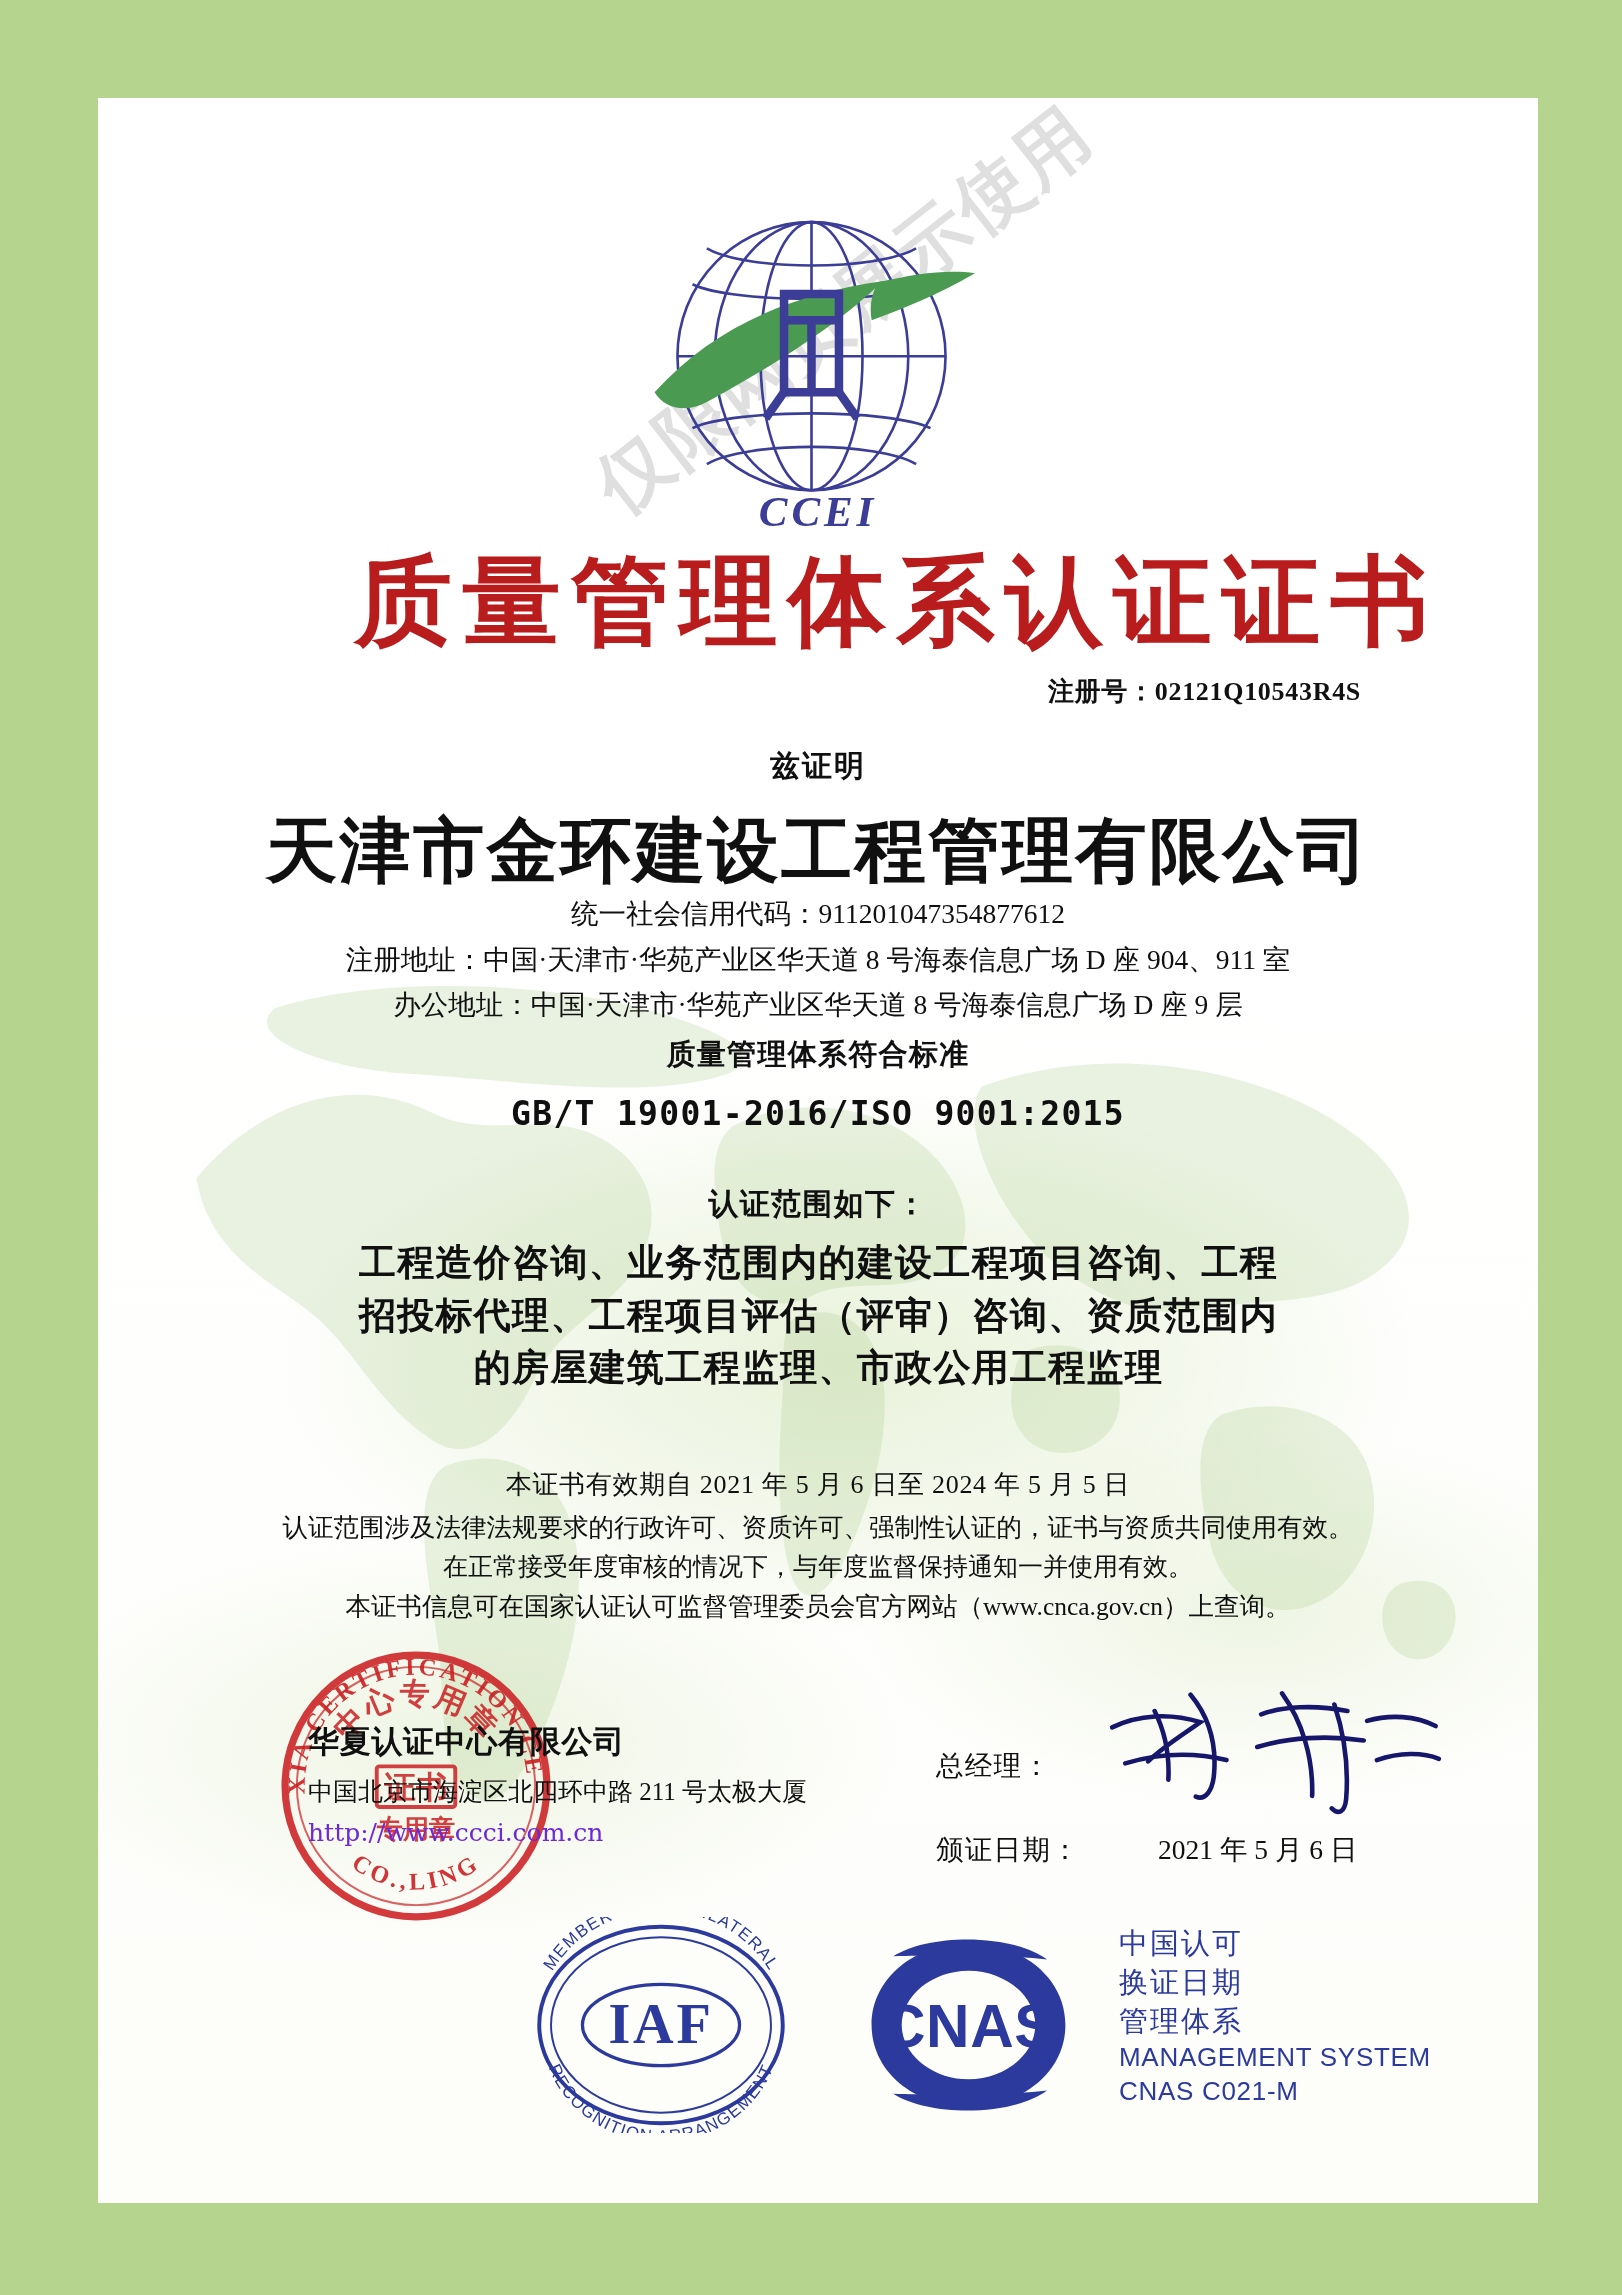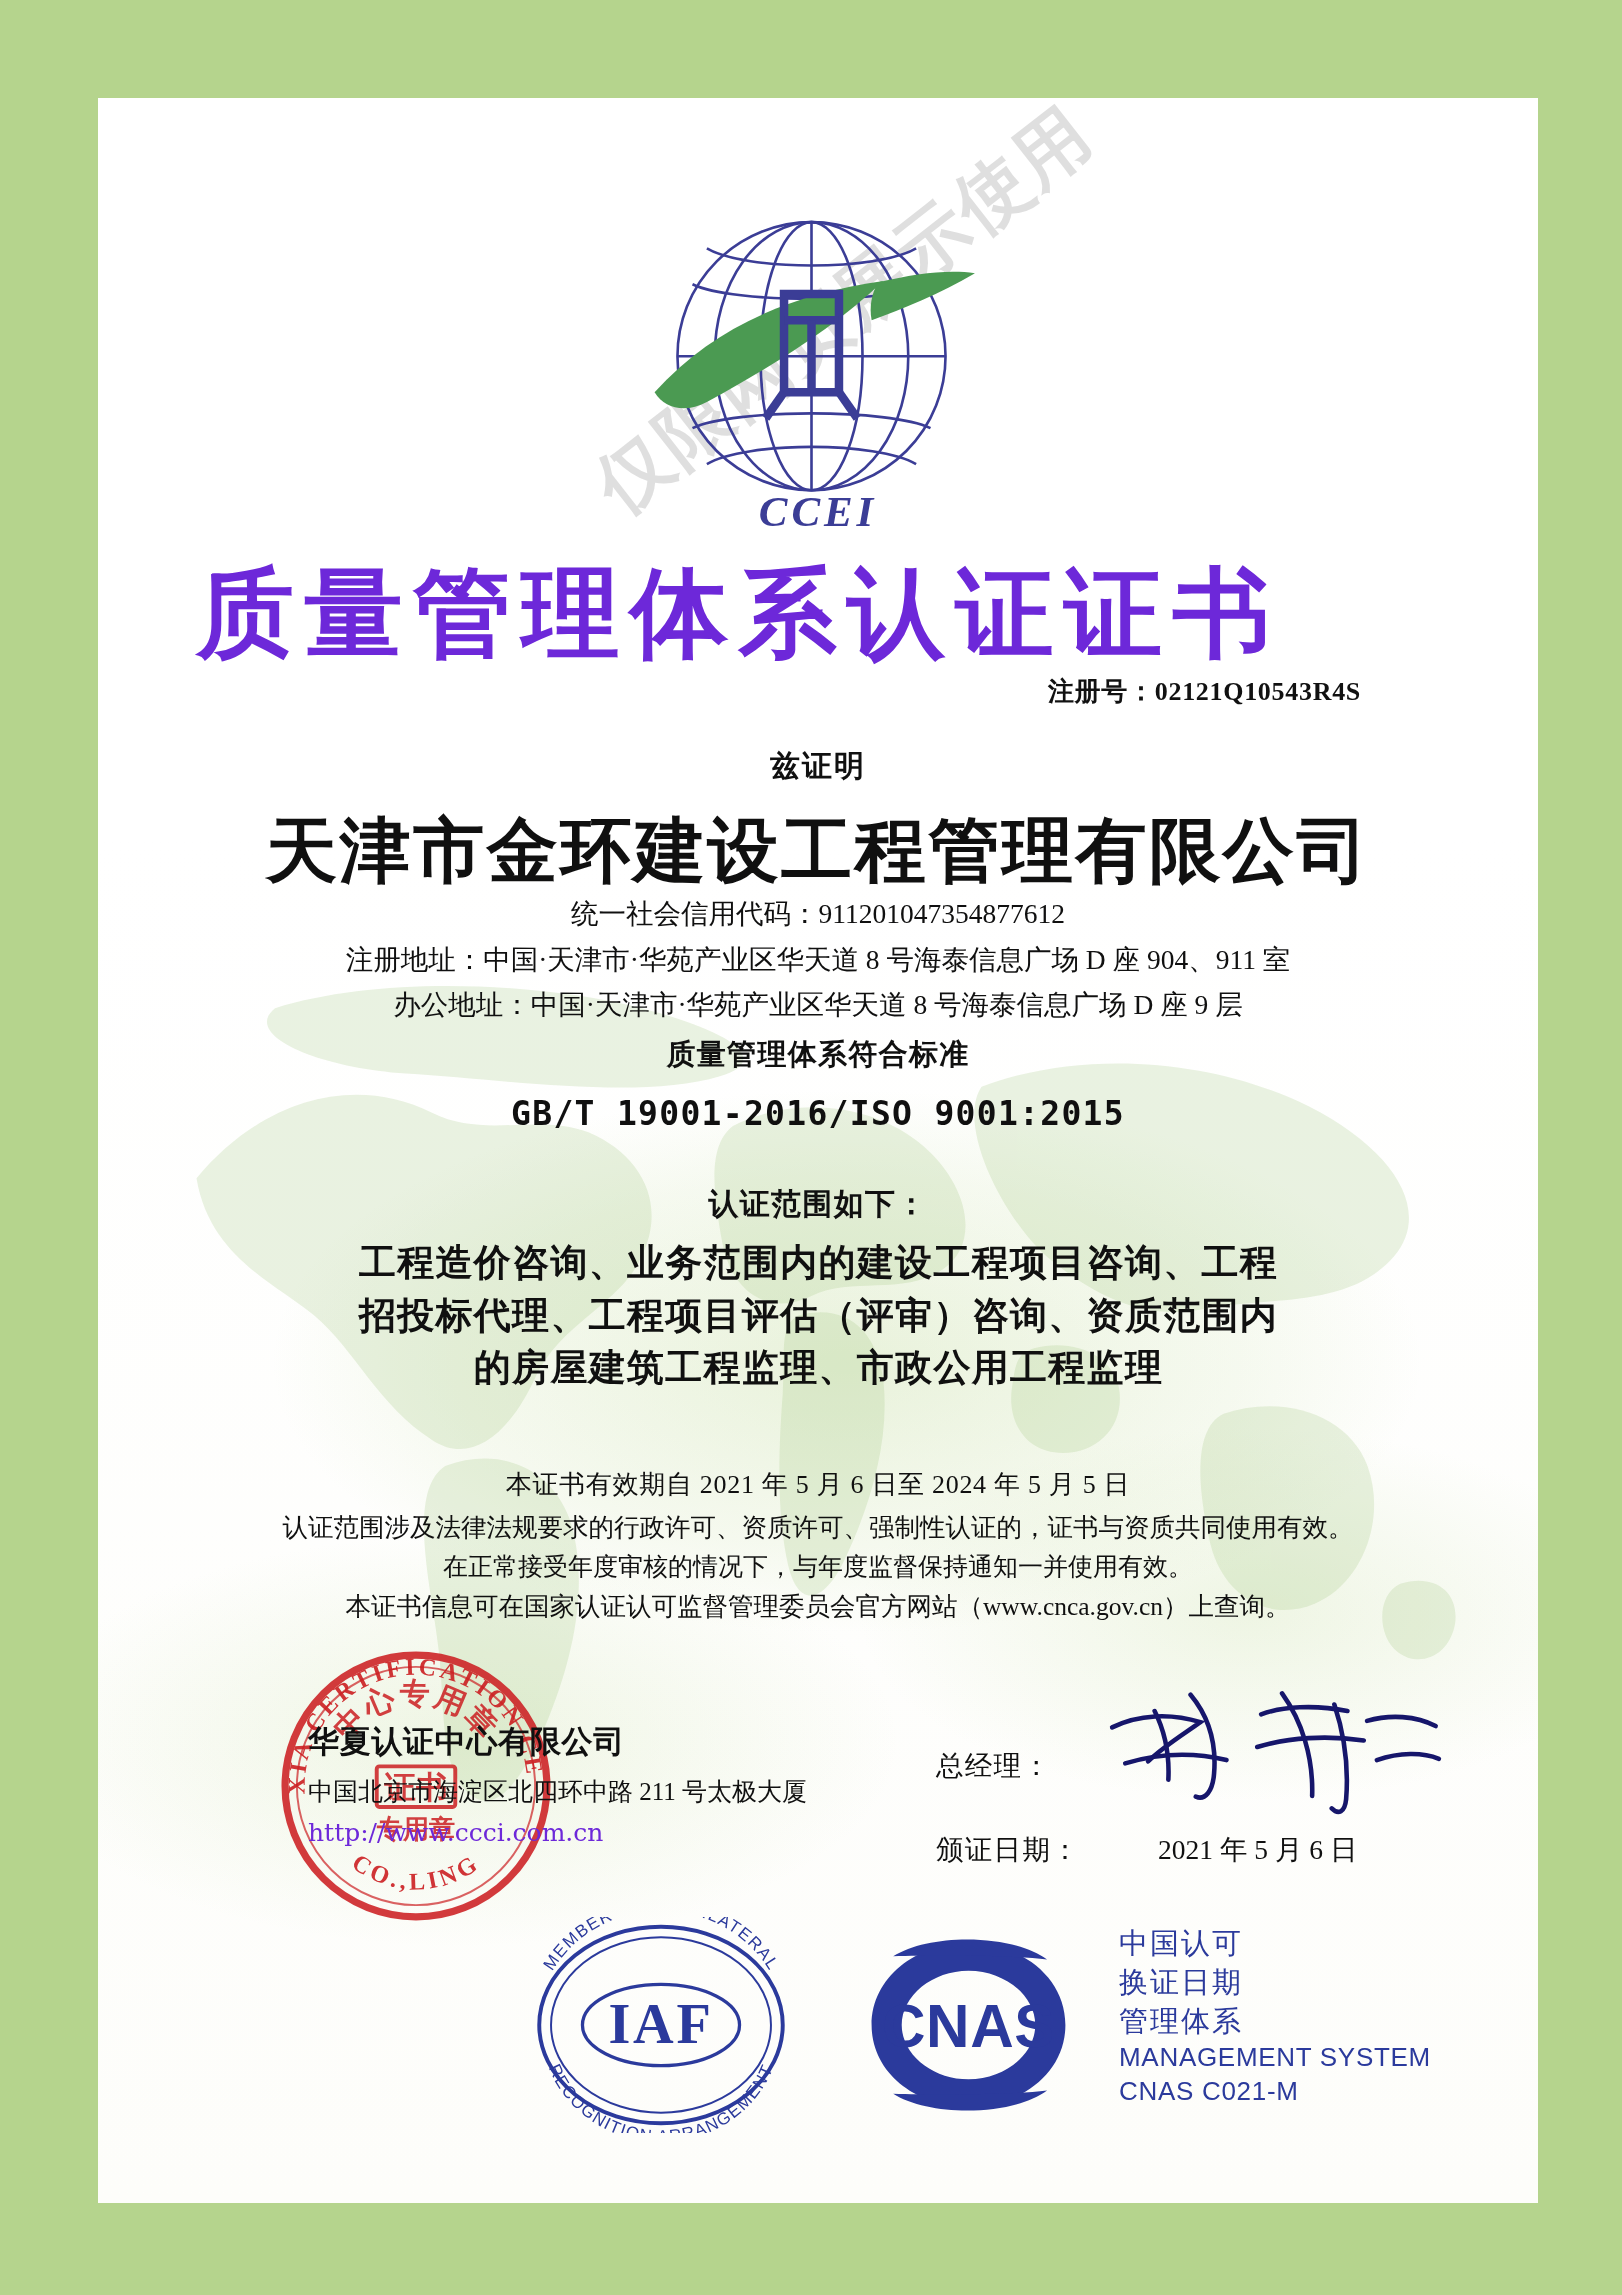--- a/index.html
+++ b/index.html
@@ -86,28 +86,27 @@
     font-style: italic;
     letter-spacing: 3.9px;
     color: #3b3d96;
   }
 
   
   .main-title {
     position: absolute;
     left: 196px; top: 537px;
     width: 1243px;
-    text-align: left;
+    text-align: right;
     font-family: "DejaVu Serif", serif;
     font-size: 98px;
     font-weight: bold;
     letter-spacing: 10.5px;
-    color: #6d28d9;
+    color: #b91c1c;
     white-space: nowrap;
-    margin-top: 12px;
   }
   .reg-no {
     position: absolute;
     left: 196px; top: 674px;
     width: 1165px;
     text-align: right;
     font-size: 26px;
     font-weight: bold;
     color: #111;
     letter-spacing: 0.7px;

